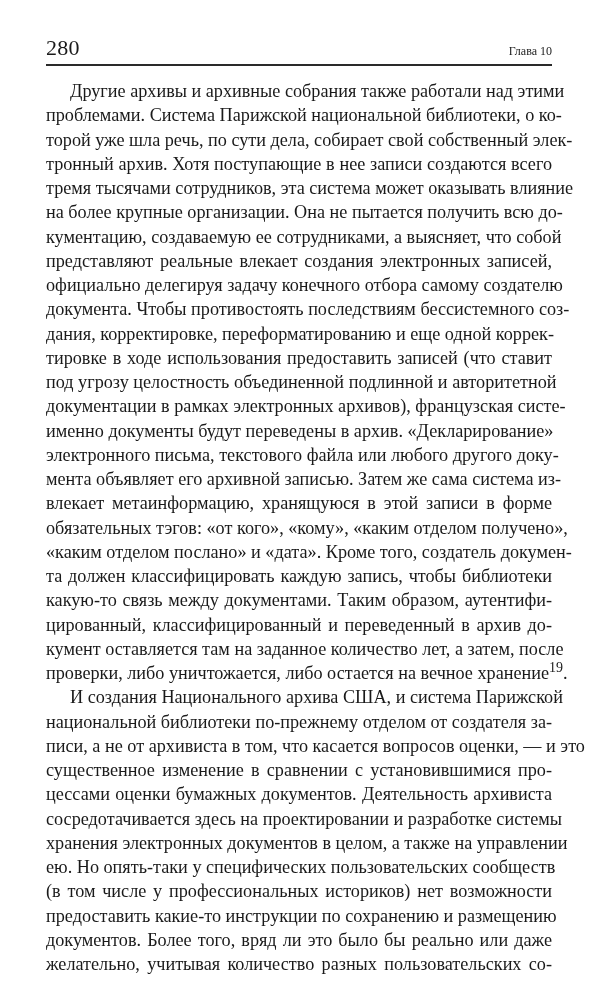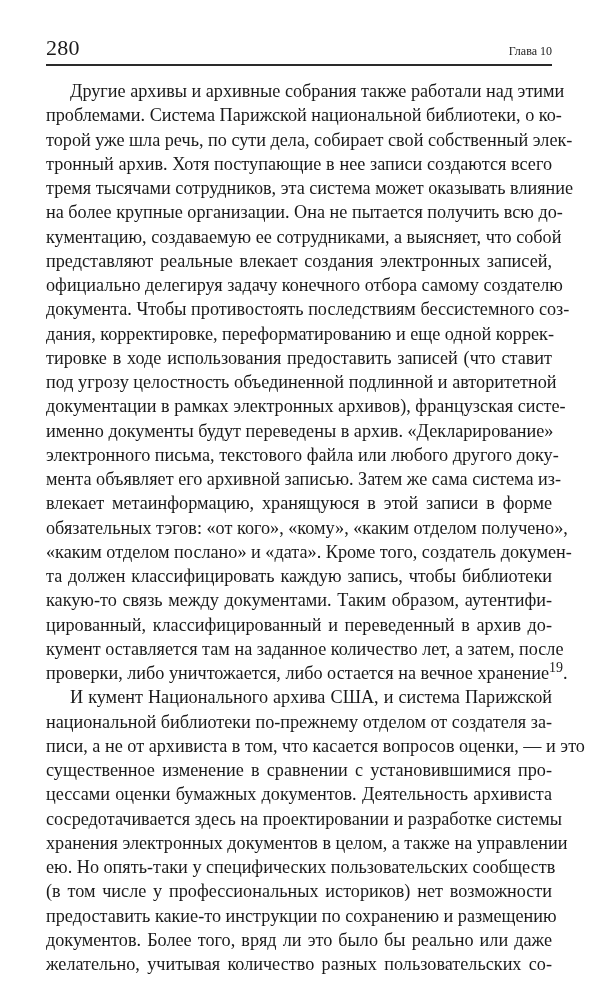--- a/index.html
+++ b/index.html
@@ -94,21 +94,21 @@
     <span class="line">обязательных тэгов: «от кого», «кому», «каким отделом получено»,</span>
     <span class="line">«каким отделом послано» и «дата». Кроме того, создатель докумен-</span>
     <span class="line">та должен классифицировать каждую запись, чтобы библиотеки</span>
     <span class="line">какую-то связь между документами. Таким образом, аутентифи-</span>
     <span class="line">цированный, классифицированный и переведенный в архив до-</span>
     <span class="line">кумент оставляется там на заданное количество лет, а затем, после</span>
     <span class="line"><span>проверки, либо уничтожается, либо остается на вечное хранение</span><sup>19</sup><span>.</span></span>
   </div>
 
   <div>
-    <span class="line indent">И кумент Национального архива США, и система Парижской</span>
+    <span class="line indent">И создания Национального архива США, и система Парижской</span>
     <span class="line">национальной библиотеки по-прежнему отделом от создателя за-</span>
     <span class="line">писи, а не от архивиста в том, что касается вопросов оценки, — и это</span>
     <span class="line">существенное изменение в сравнении с установившимися про-</span>
     <span class="line">цессами оценки бумажных документов. Деятельность архивиста</span>
     <span class="line">сосредотачивается здесь на проектировании и разработке системы</span>
     <span class="line">хранения электронных документов в целом, а также на управлении</span>
     <span class="line">ею. Но опять-таки у специфических пользовательских сообществ</span>
     <span class="line">(в том числе у профессиональных историков) нет возможности</span>
     <span class="line">предоставить какие-то инструкции по сохранению и размещению</span>
     <span class="line">документов. Более того, вряд ли это было бы реально или даже</span>

